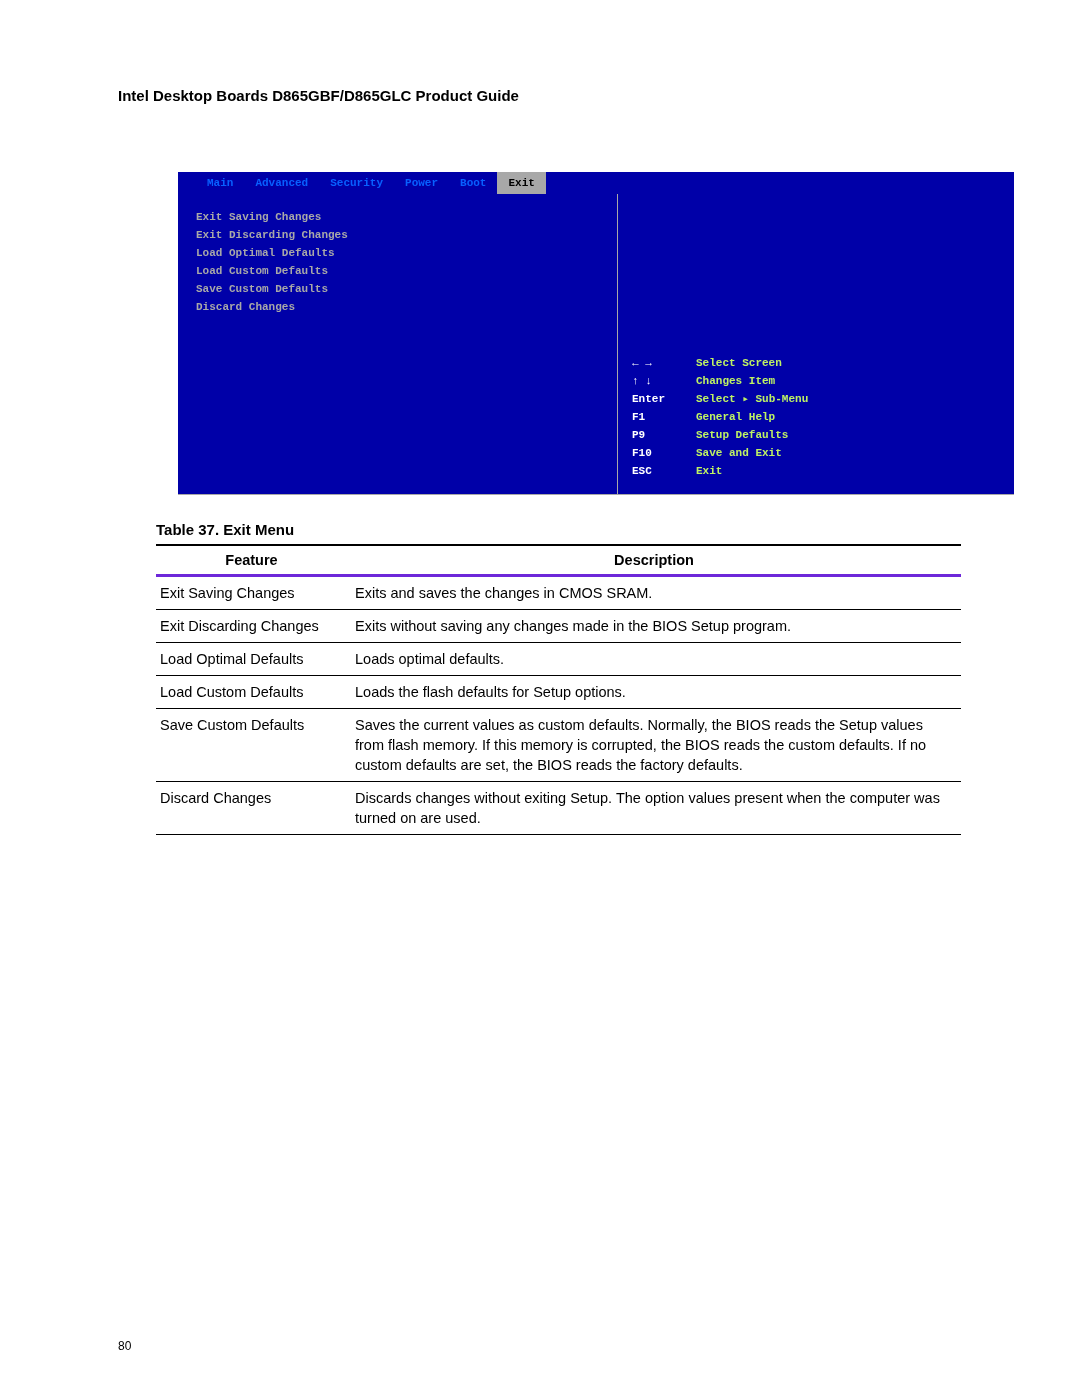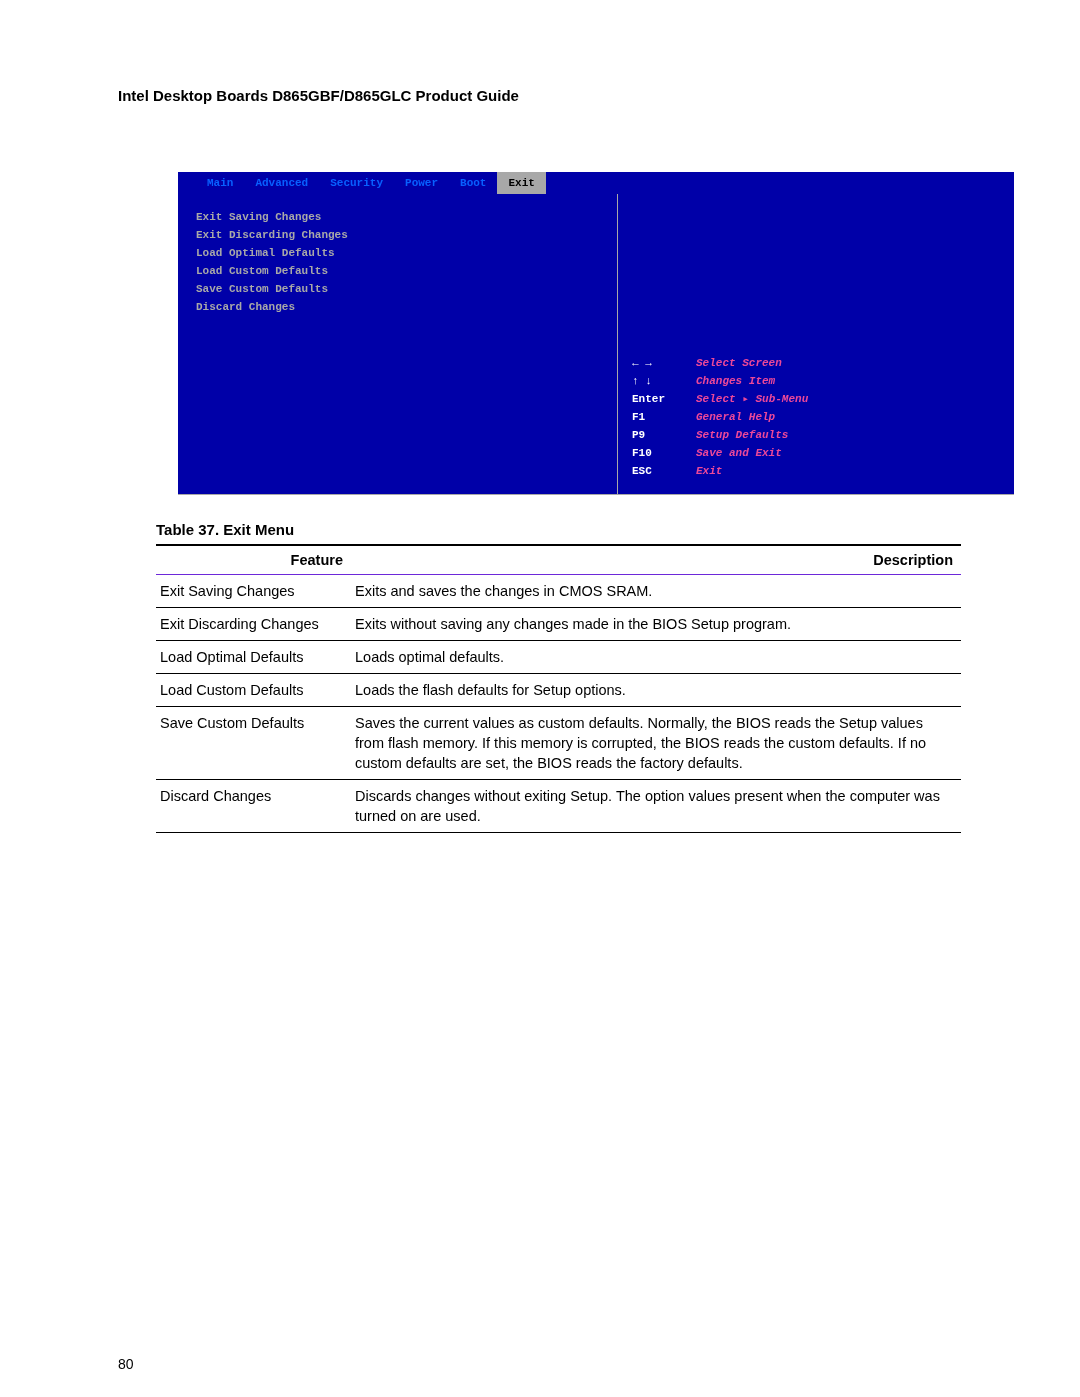--- a/index.html
+++ b/index.html
@@ -66,21 +66,21 @@
     flex: 1;
     padding: 14px 10px 14px 14px;
     display: flex;
     flex-direction: column;
     justify-content: flex-end;
     border-left: 0;
     box-sizing: border-box;
   }
   .help-row { display: flex; }
   .help-key { color: #ffffff; width: 64px; }
-  .help-lbl { color: #ec4899; font-style: italic; }
+  .help-lbl { color: #bef264; }
   .bios-footer-line {
     border-top: 1px solid #a8a8a8;
     height: 0;
   }
   .caption-para {
     font-family: "Times New Roman", Times, serif;
     font-size: 19px;
     line-height: 25px;
     margin: 22px 0 0 38px;
   }
@@ -89,39 +89,39 @@
     font-weight: bold;
     margin: 26px 0 6px 38px;
   }
   table.feature-table {
     border-collapse: collapse;
     width: 805px;
     margin-left: 38px;
     font-size: 14.5px;
   }
   table.feature-table th {
-    text-align: right;
+    text-align: center;
     font-weight: bold;
     border-top: 2px solid #000;
-    border-bottom: 1px solid #6d28d9;
+    border-bottom: 3px solid #6d28d9;
     padding: 6px 8px 6px 4px;
     vertical-align: top;
   }
   table.feature-table td {
     border-bottom: 1px solid #000;
     padding: 6px 8px 6px 4px;
     vertical-align: top;
     line-height: 20px;
   }
   table.feature-table col.fcol { width: 195px; }
   .page-num {
     position: absolute;
     left: 118px;
-    bottom: 25px;
-    font-size: 14px;
+    bottom: 44px;
+    font-size: 12px;
   }
 </style>
 </head>
 <body>
 
 <div class="page">
 
   <div class="doc-header">Intel Desktop Boards D865GBF/D865GLC Product Guide</div>
 
 

